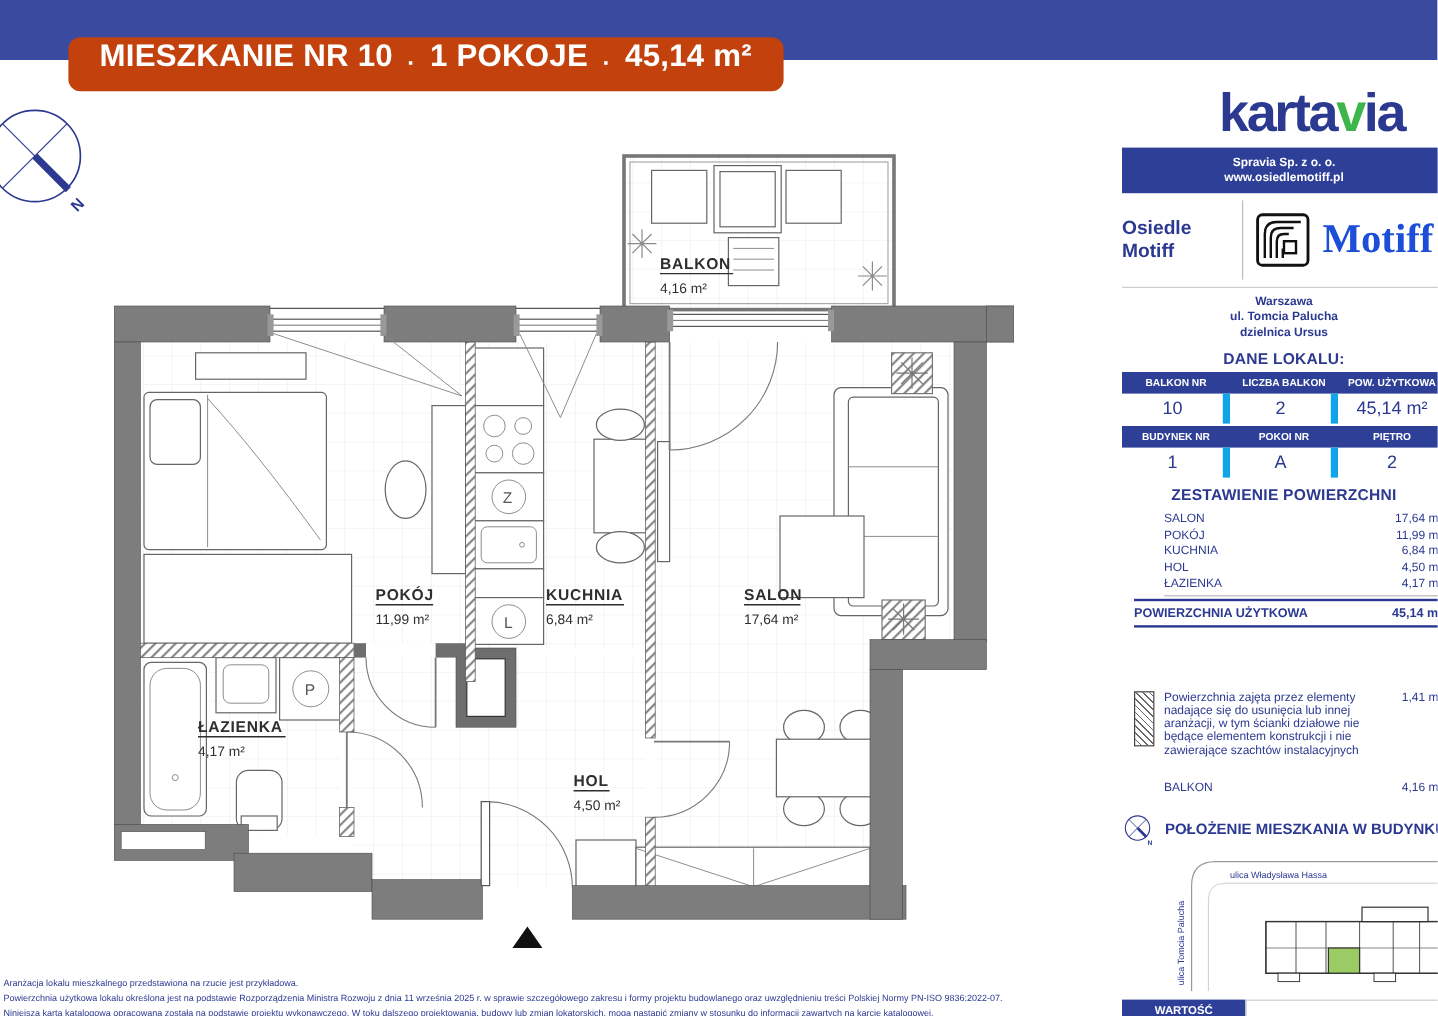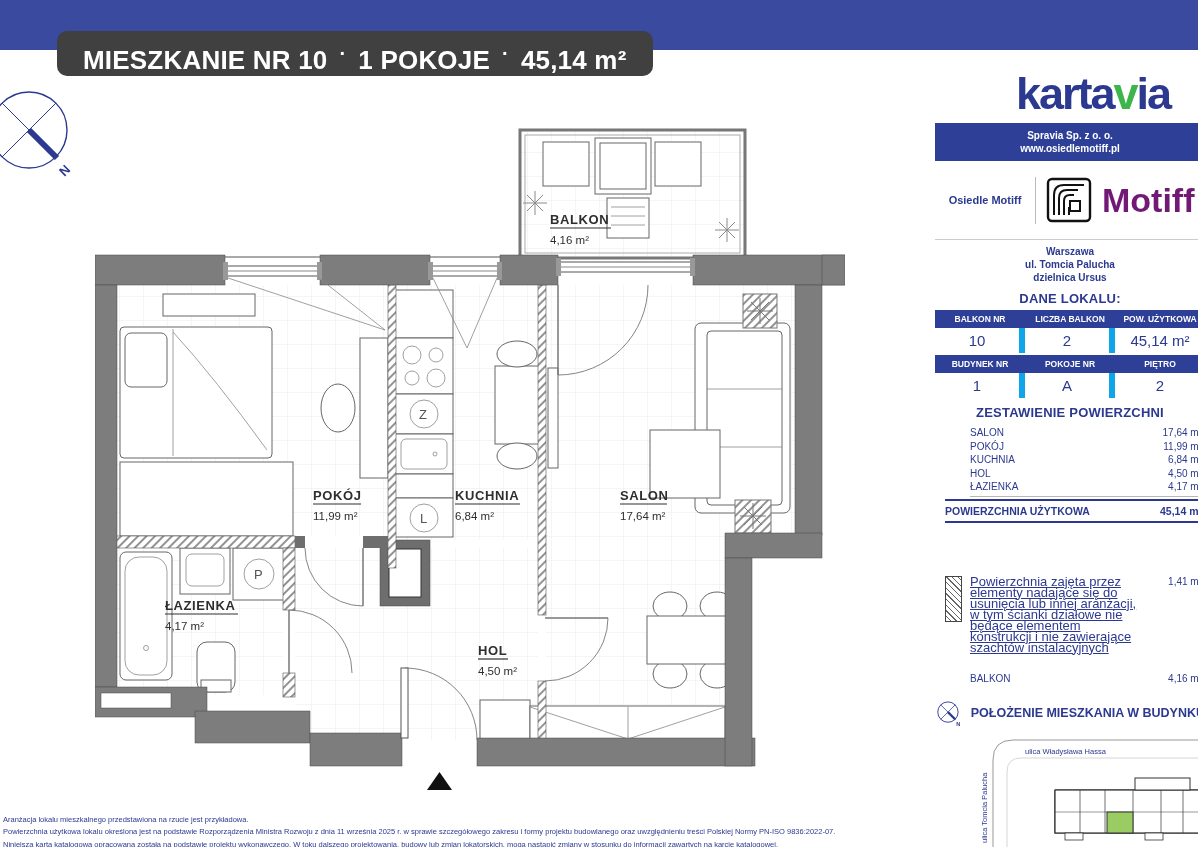--- a/index.html
+++ b/index.html
@@ -1,36 +1,36 @@
 <!DOCTYPE html>
 <html><head>
 <meta charset="utf-8">
 <style>
   html,body{margin:0;padding:0;}
   body{width:1198px;height:847px;overflow:hidden;position:relative;background:#fff;
        font-family:"Liberation Sans",sans-serif;-webkit-font-smoothing:antialiased;}
   .abs{position:absolute;}
   
   .topbar{left:0;top:0;width:1198px;height:50px;background:#3A4A9E;}
-  .badge{left:57px;top:31px;height:45px;background:#404040;border-radius:10px;
-         display:inline-flex;align-items:flex-end;gap:12px;padding:0 26px;
+  .badge{left:57px;top:31px;height:45px;background:#c2410c;border-radius:10px;
+         display:inline-flex;align-items:flex-start;gap:12px;padding:0 26px;
          color:#fff;font-weight:800;font-size:26px;letter-spacing:.2px;white-space:nowrap;}
   .badge .dot{font-size:20px;line-height:45px;}
   
   .panel{left:935px;top:68px;width:270px;color:#2B3990;}
   .logo{font-size:45px;font-weight:800;letter-spacing:-2px;color:#2B3990;text-align:center;
         padding-left:46px;line-height:52px;}
   .logo .grn{color:#3CB54A;}
   .bluebar{background:#2E3F97;color:#fff;text-align:center;font-size:10px;font-weight:700;
            line-height:13px;padding:6px 0;margin-top:3px;}
   .logosrow{display:flex;align-items:center;height:78px;}
-  .estname{width:100px;text-align:center;font-size:11px;font-weight:800;line-height:19px;
+  .estname{width:100px;text-align:left;font-size:16px;font-weight:800;line-height:19px;
            border-right:1px solid #bbb;padding:14px 0;}
   .brandwrap{display:flex;align-items:center;gap:10px;padding-left:10px;white-space:nowrap;}
-  .brandtxt{font-family:Liberation Sans, sans-serif;font-weight:700;font-size:34px;color:#701a75;}
+  .brandtxt{font-family:Liberation Serif, serif;font-weight:700;font-size:34px;color:#1d4ed8;}
   .hline{border-top:1px solid #ccc;}
   .address{text-align:center;font-size:10px;font-weight:700;line-height:13px;margin-top:5px;}
   .sechead{text-align:center;font-size:13px;font-weight:800;margin-top:7px;letter-spacing:.2px;}
   .ltable{margin-top:4px;}
   .trowh{display:grid;grid-template-columns:90px 90px 90px;background:#2E3F97;color:#fff;
          font-size:8.5px;font-weight:700;height:18px;align-items:center;text-align:center;
          margin-top:2px;white-space:nowrap;}
   .trowv{display:grid;grid-template-columns:90px 90px 90px;font-size:15px;font-weight:400;
          height:25px;align-items:center;text-align:center;color:#2B3990;}
   .trowv span{border-right:6px solid #0ea5e9;height:100%;display:flex;align-items:center;justify-content:center;}
@@ -38,21 +38,21 @@
   .zrows{margin-top:6px;padding-left:35px;font-size:10px;}
   .zrow{display:flex;justify-content:space-between;height:13.5px;align-items:center;}
   .zrow .zv{padding-right:3px;}
   .zsep{border-top:1px solid #b7b7b7;margin-top:2px;}
   .ztotal{display:flex;justify-content:space-between;font-weight:800;font-size:10.5px;
           border-top:2px solid #2B3990;border-bottom:2px solid #2B3990;
           padding:4px 3px 4px 0;margin-top:2px;margin-left:10px;}
   .note{display:flex;gap:8px;margin-top:53px;padding-left:10px;}
   .swatch{width:15px;height:44px;border:1px solid #444;flex:none;
           background:repeating-linear-gradient(45deg,#fff 0 3px,#666 3px 4px);}
-  .notetxt{width:168px;font-size:13px;line-height:11px;text-decoration:underline;}
+  .notetxt{width:168px;font-size:10px;line-height:11px;}
   .noteval{font-size:10px;margin-left:auto;padding-right:3px;white-space:nowrap;}
   .balkrow{display:flex;justify-content:space-between;font-size:10px;margin-top:20px;
            padding-left:35px;padding-right:3px;}
   .lochead{display:flex;align-items:center;gap:8px;margin-top:14px;}
   .loctitle{font-size:12.5px;font-weight:800;white-space:nowrap;}
   .pricerow{display:flex;margin-top:2px;height:30px;}
   .pricelabel{width:103px;background:#2E3F97;color:#fff;font-size:9.5px;font-weight:700;
               display:flex;align-items:center;justify-content:center;text-align:center;
               white-space:pre-line;line-height:11px;}
   .priceval{flex:1;border:1px solid #ccc;background:#fff;}
@@ -349,21 +349,21 @@
       <span>LICZBA BALKON</span>
       <span>POW. UŻYTKOWA</span>
     </div>
     <div class="trowv">
       <span>10</span>
       <span>2</span>
       <span>45,14 m²</span>
     </div>
     <div class="trowh">
       <span>BUDYNEK NR</span>
-      <span>POKOJE NR</span>
+      <span>POKOI NR</span>
       <span>PIĘTRO</span>
     </div>
     <div class="trowv">
       <span>1</span>
       <span>A</span>
       <span>2</span>
     </div>
   </div>
 
   <div class="sechead">ZESTAWIENIE POWIERZCHNI</div>

